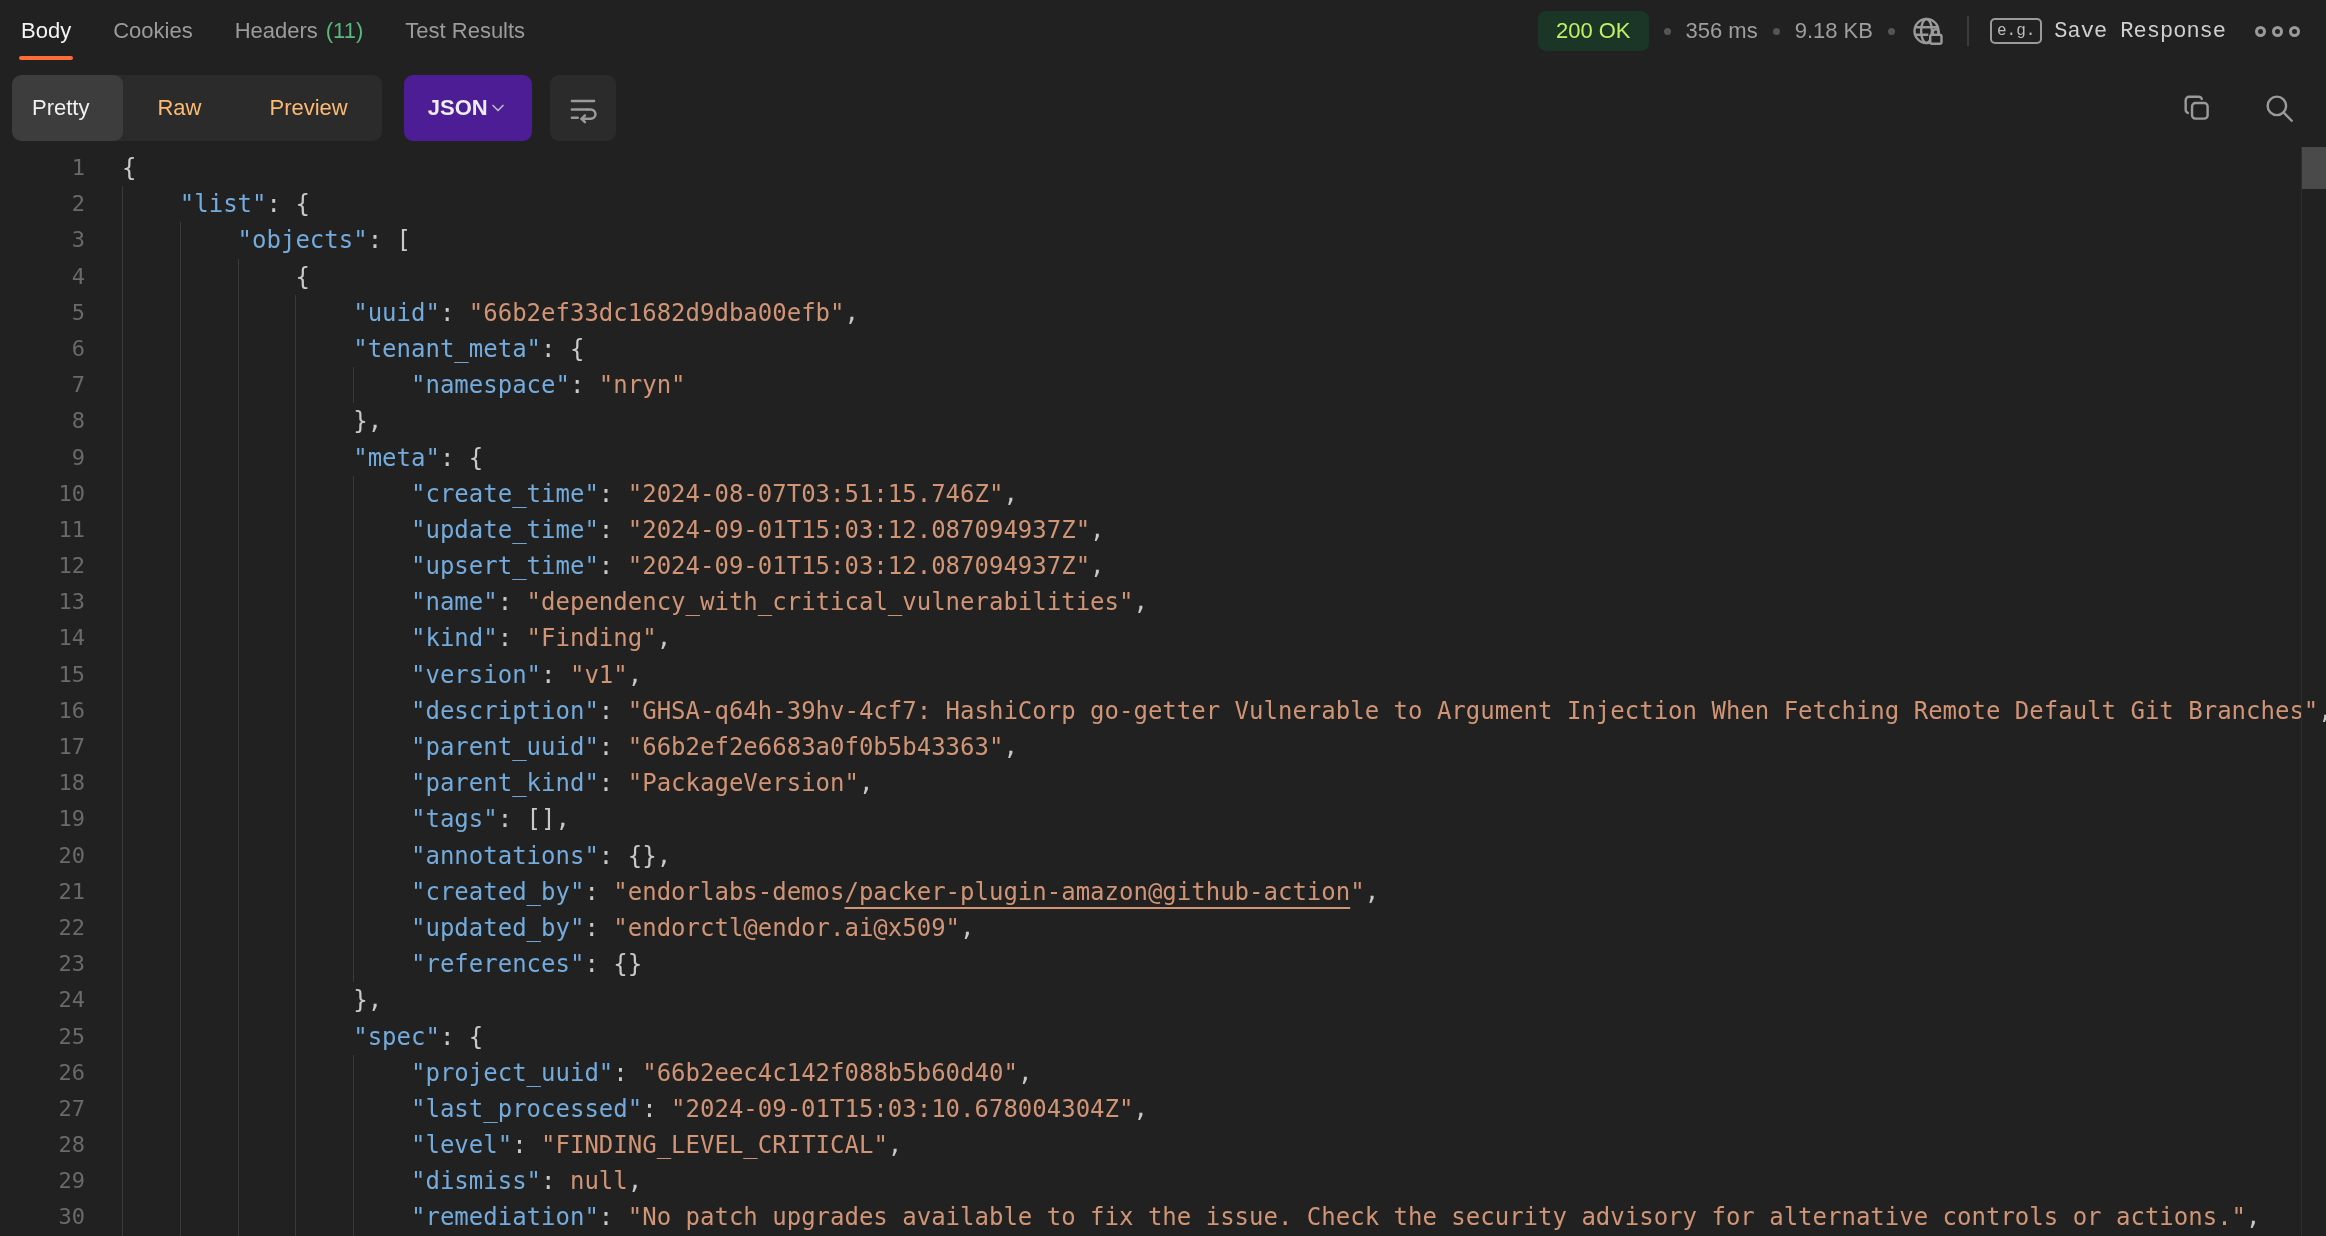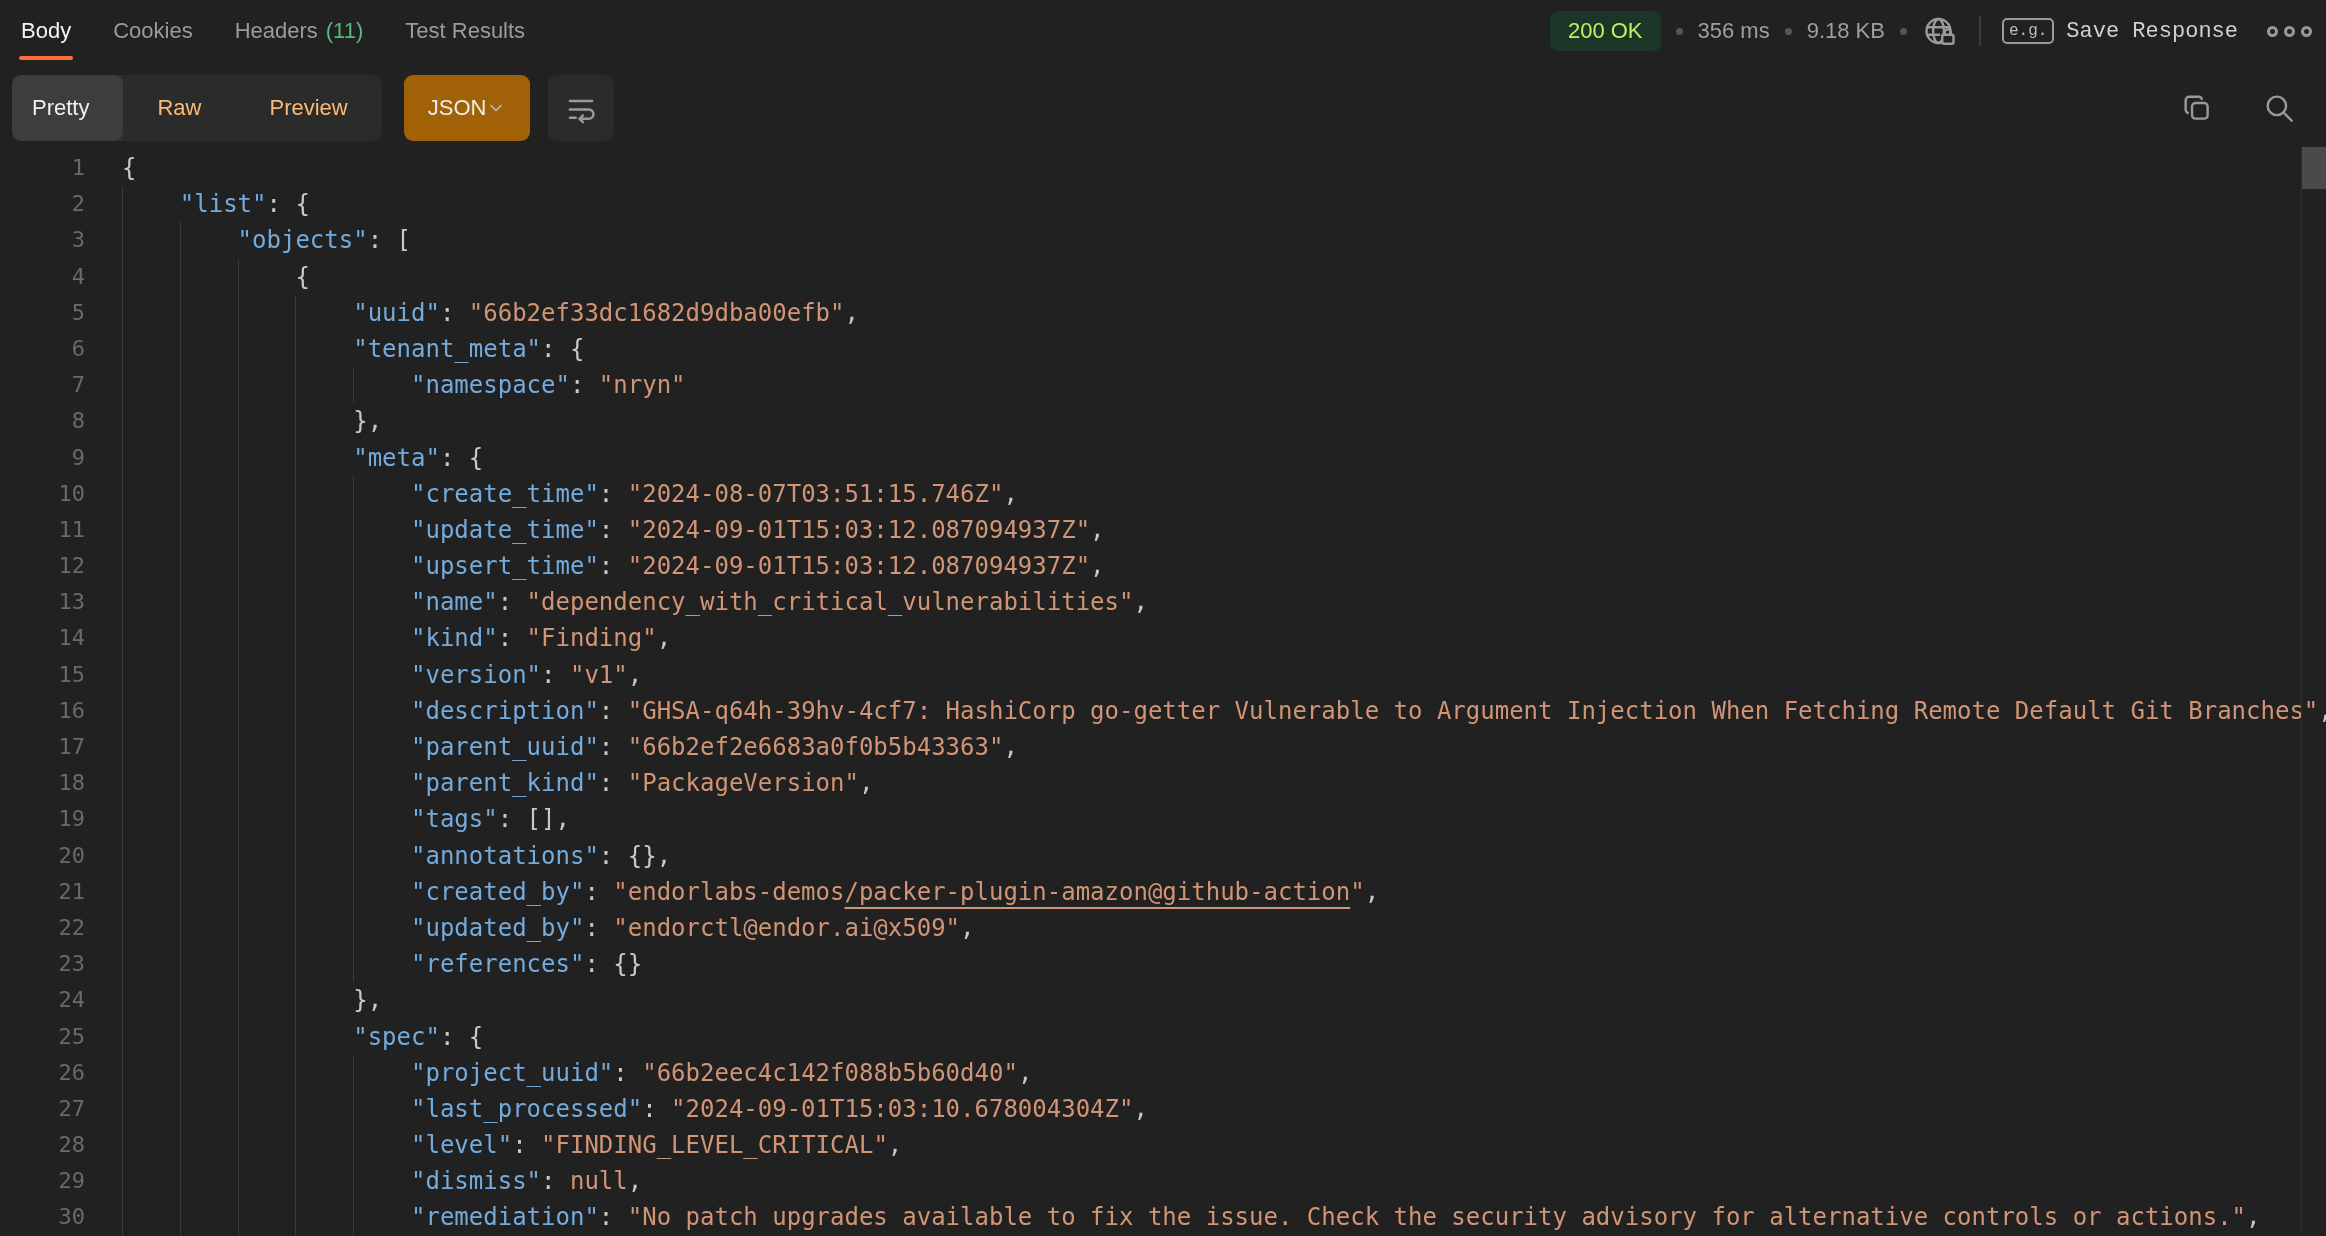--- a/index.html
+++ b/index.html
@@ -10,21 +10,21 @@
     color:#e8e8e8;
     position:relative;
   }
 
   
   .topbar {
     height:62px;
     display:flex;
     align-items:center;
     justify-content:space-between;
-    padding:0 14px 0 21px;
+    padding:0 26px 0 21px;
   }
   .tabs { display:flex; align-items:center; gap:42px; height:100%; }
   .tab {
     position:relative;
     height:100%;
     display:flex;
     align-items:center;
     font-size:22px;
     color:#9b9b9b;
     cursor:pointer;
@@ -97,27 +97,28 @@
     color:#efefef;
     padding-left:20px;
   }
   .viz-dot { width:13px; height:13px; border-radius:50%; background:#3fba62; display:inline-block; }
 
   .json-btn {
     margin-left:22px;
     height:66px;
     display:flex;
     align-items:center;
-    background:#a16207;
+    background:#4c1d95;
     border:none;
     border-radius:9px;
     padding:0 24px;
     color:#ededed;
     font-size:22px;
     cursor:pointer;
+    font-weight:bold;
   }
   .wrap-btn {
     margin-left:18px;
     width:66px; height:66px;
     background:#2b2b2b;
     border:none;
     border-radius:9px;
     display:flex; align-items:center; justify-content:center;
     cursor:pointer;
   }

